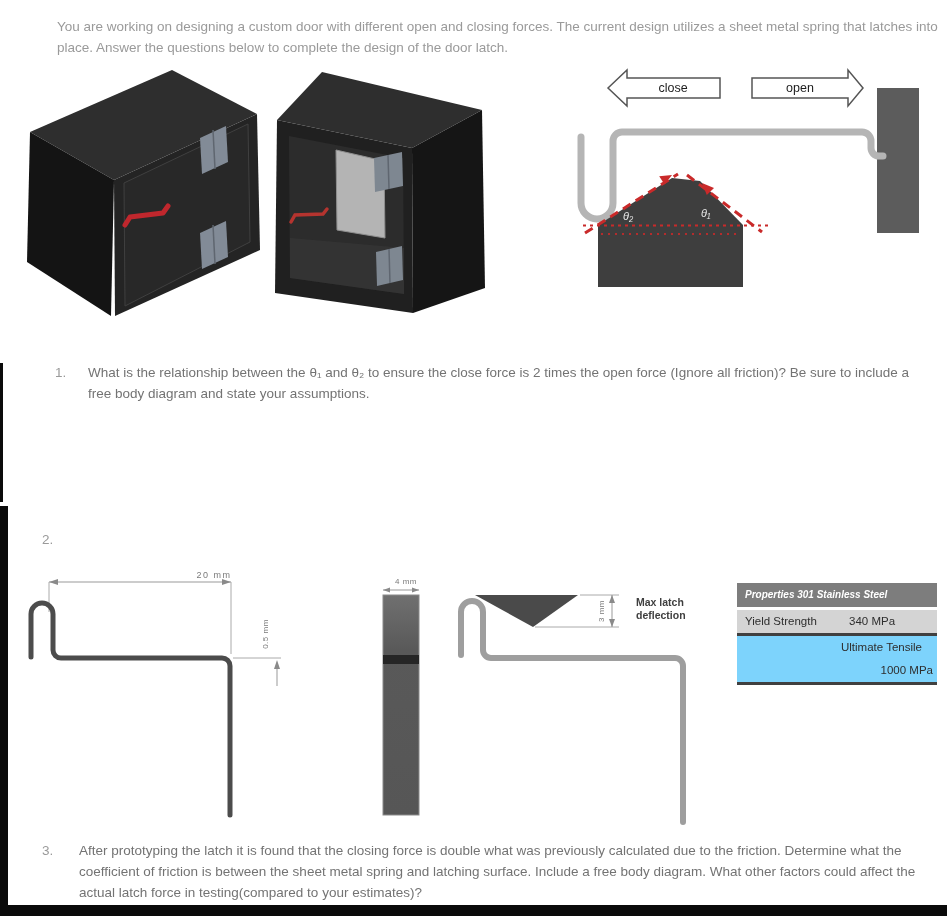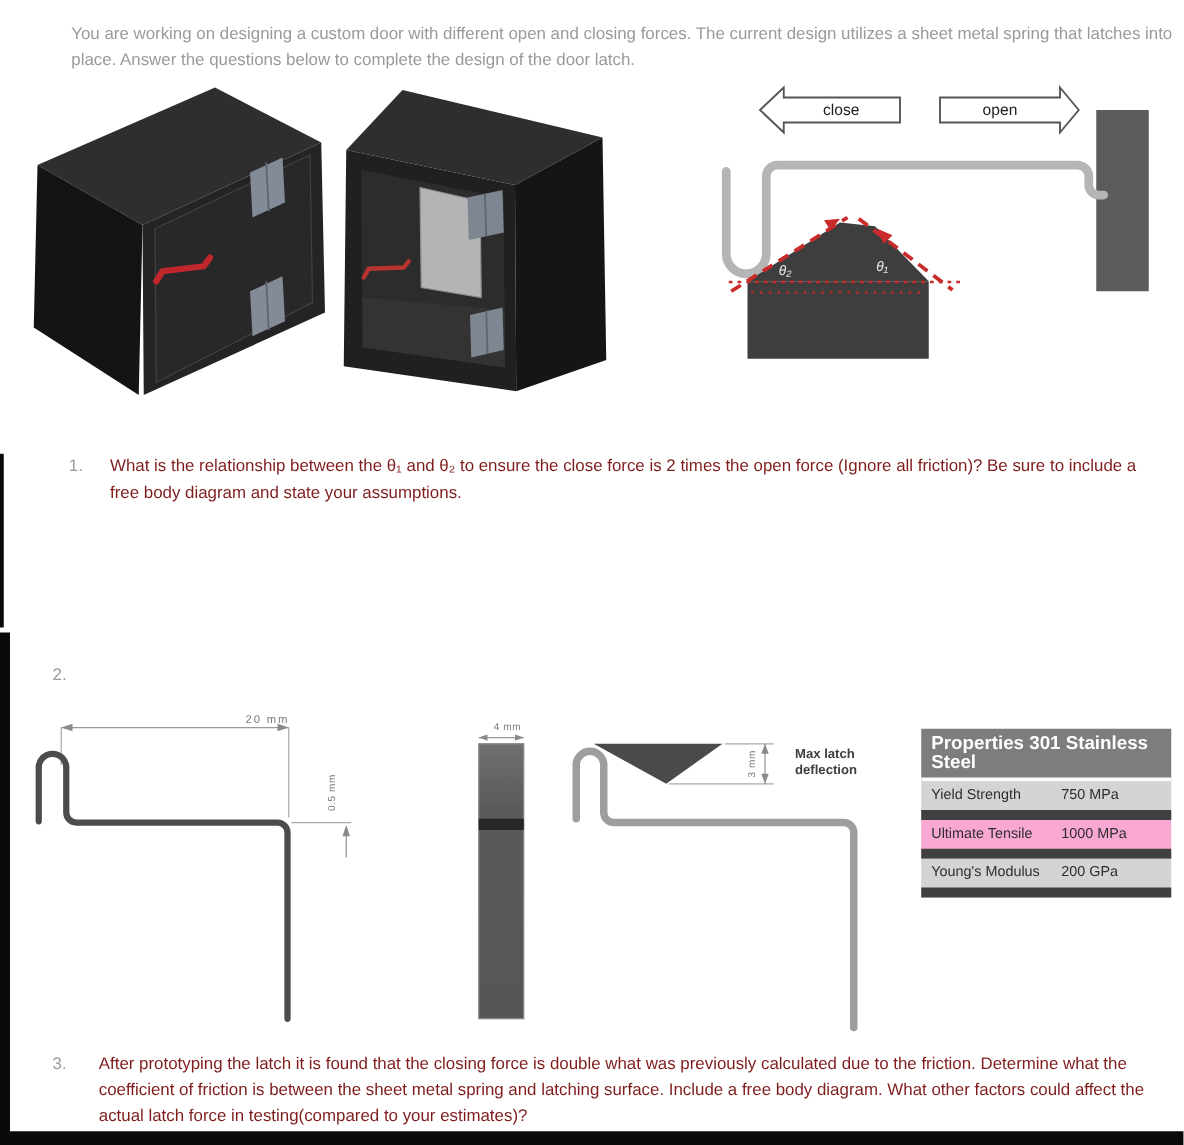--- a/index.html
+++ b/index.html
@@ -1,33 +1,33 @@
 <!DOCTYPE html>
 <html><head>
 <meta charset="utf-8">
 <style>
   html,body{margin:0;padding:0;background:#ffffff;}
   #page{position:relative;width:947px;height:916px;background:#ffffff;overflow:hidden;
         font-family:"Liberation Sans", sans-serif;}
   .abs{position:absolute;}
   .intro{color:#9a9a9a;font-size:13.5px;line-height:21px;}
   .q-num{color:#9a9a9a;font-size:13.5px;line-height:21px;}
-  .q-text{color:#7f1d1d;font-size:13.5px;line-height:21px;}
+  .q-text{color:#737373;font-size:13.5px;line-height:21px;}
   svg text{font-family:"Liberation Sans", sans-serif;}
   .dim-label{fill:#7a7a7a;font-size:9px;letter-spacing:1.5px;}
   .dim-label-sm{fill:#7a7a7a;font-size:8px;letter-spacing:0.5px;}
   .theta{fill:#e9e9e9;font-size:11px;font-style:italic;}
   .arrow-word{fill:#1d1d1d;font-size:12.5px;}
   
   .ptable{width:200px;font-size:11.5px;color:#2e2e2e;}
-  .ptable-header{background:#7d7d7d;color:#ffffff;font-weight:bold;font-size:15px;
-                 line-height:15px;padding:4px 8px 5px 8px;border-bottom:3px solid #fff;}
-  .prow{display:flex;border-bottom:8px solid #404040;align-items:flex-end;}
+  .ptable-header{background:#7d7d7d;color:#ffffff;font-weight:bold;font-size:10px;
+                 line-height:15px;padding:4px 8px 5px 8px;border-bottom:3px solid #fff;font-style:italic;}
+  .prow{display:flex;border-bottom:3px solid #404040;align-items:flex-end;}
   .prow.gray{background:#d4d4d4;}
-  .prow.lite{background:#f9a8d4;}
+  .prow.lite{background:#7dd3fc;flex-direction:column;}
   .pcell-l{width:92px;padding:5px 4px 5px 8px;line-height:13px;}
   .pcell-v{flex:1;padding:5px 4px 5px 8px;line-height:13px;}
   
   .bar-black{background:#0a0a0a;}
 </style>
 </head>
 <body>
 
 <div id="page">
 
@@ -132,29 +132,25 @@
       <text x="586" y="43" text-anchor="middle" class="dim-label-sm" transform="rotate(-90 586 43)">3 mm</text>
       <text x="618" y="38" font-size="10.5" font-weight="600" fill="#3f3f3f">Max latch</text>
       <text x="618" y="51" font-size="10.5" font-weight="600" fill="#3f3f3f">deflection</text>
     </g>
   </svg>
 
   <div class="abs ptable" style="left:737px;top:583px;">
     <div class="ptable-header">Properties 301 Stainless Steel</div>
     <div class="prow gray">
       <div class="pcell-l">Yield Strength</div>
-      <div class="pcell-v">750 MPa</div>
+      <div class="pcell-v">340 MPa</div>
     </div>
     <div class="prow lite">
       <div class="pcell-l">Ultimate Tensile</div>
       <div class="pcell-v">1000 MPa</div>
-    </div>
-    <div class="prow gray">
-      <div class="pcell-l">Young's Modulus</div>
-      <div class="pcell-v">200 GPa</div>
     </div>
   </div>
 
   <div class="abs q-num" style="left:42px;top:840px;">3.</div>
   <div class="abs q-text" style="left:79px;top:840px;width:852px;">After prototyping the latch it is found that the closing force is double what was previously calculated due to the friction. Determine what the coefficient of friction is between the sheet metal spring and latching surface. Include a free body diagram. What other factors could affect the actual latch force in testing(compared to your estimates)?</div>
 
   <div class="abs bar-black" style="left:0;top:363px;width:3px;height:139px;"></div>
   <div class="abs bar-black" style="left:0;top:506px;width:8px;height:410px;"></div>
   <div class="abs bar-black" style="left:0;top:905px;width:947px;height:11px;"></div>
 

